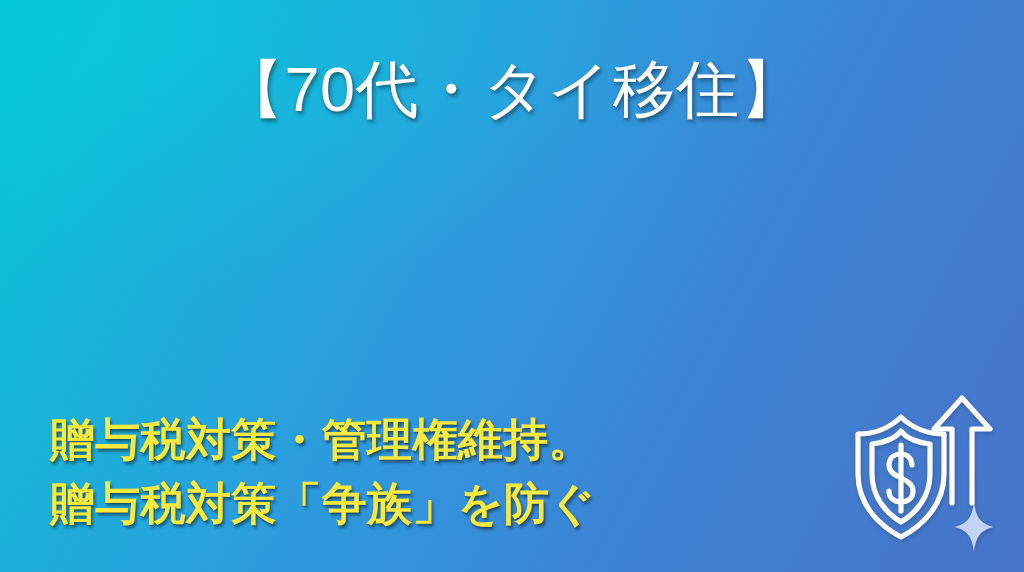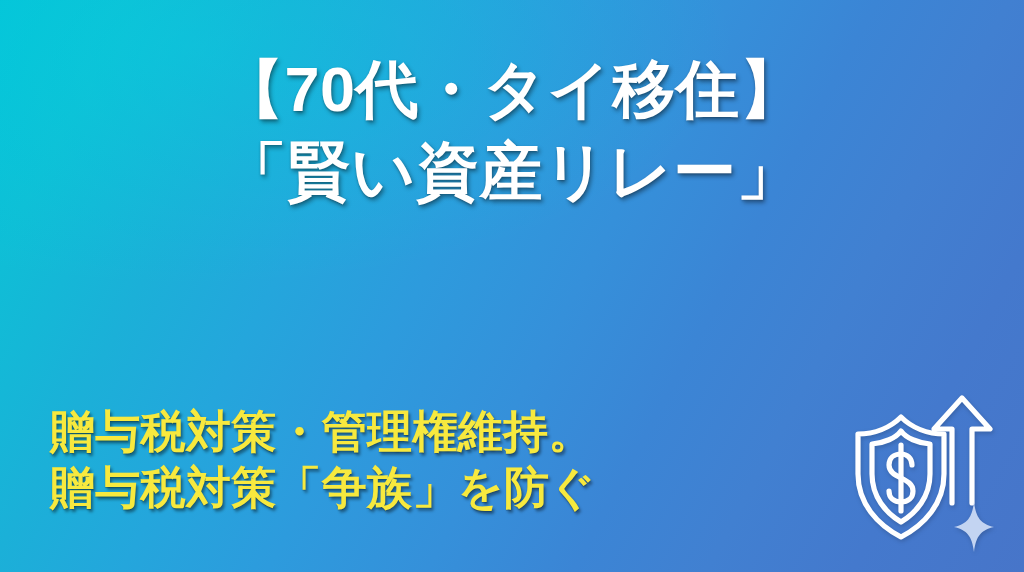--- a/index.html
+++ b/index.html
@@ -44,21 +44,21 @@
     position: absolute;
     left: 0;
     right: 0;
     top: 48px;
     z-index: 3;
     text-align: center;
   }
   .title-line {
     display: block;
     color: #FFFFFF;
-    font-weight: 700;
+    font-weight: 400;
     font-size: 63px;
     line-height: 82px;
     letter-spacing: 0.5px;
     white-space: nowrap;
     text-shadow:
        2px 3px 4px rgba(0, 0, 0, 0.38),
        0px 1px 2px rgba(0, 0, 0, 0.22);
   }
 
   
@@ -73,20 +73,21 @@
     display: block;
     color: #F7E93E;
     font-weight: 700;
     font-size: 45px;
     line-height: 56px;
     letter-spacing: 0.3px;
     white-space: nowrap;
     text-shadow:
        2px 3px 3px rgba(0, 0, 0, 0.40),
        0px 1px 1px rgba(0, 0, 0, 0.25);
+    margin-top: 8px;
   }
 
   
   .icon-cluster {
     position: absolute;
     left: 848px;
     top: 382px;
     width: 176px;
     height: 176px;
     z-index: 2;
@@ -99,21 +100,20 @@
     filter: drop-shadow(1px 2px 2px rgba(0,0,0,0.18));
   }
 </style>
 </head>
 <body>
 
 <div id="canvas">
 
   <div class="title-block">
     <span class="title-line">【70代・タイ移住】</span>
-    <span class="title-line">「賢い資産リレー」</span>
   </div>
 
   <div class="subtitle-block">
     <span class="subtitle-line">贈与税対策・管理権維持。</span>
     <span class="subtitle-line">贈与税対策「争族」を防ぐ</span>
   </div>
 
   <div class="icon-cluster">
     <svg viewBox="0 0 176 176" xmlns="http://www.w3.org/2000/svg" fill="none" stroke="#FFFFFF" stroke-width="5.2" stroke-linecap="round" stroke-linejoin="round">
 

